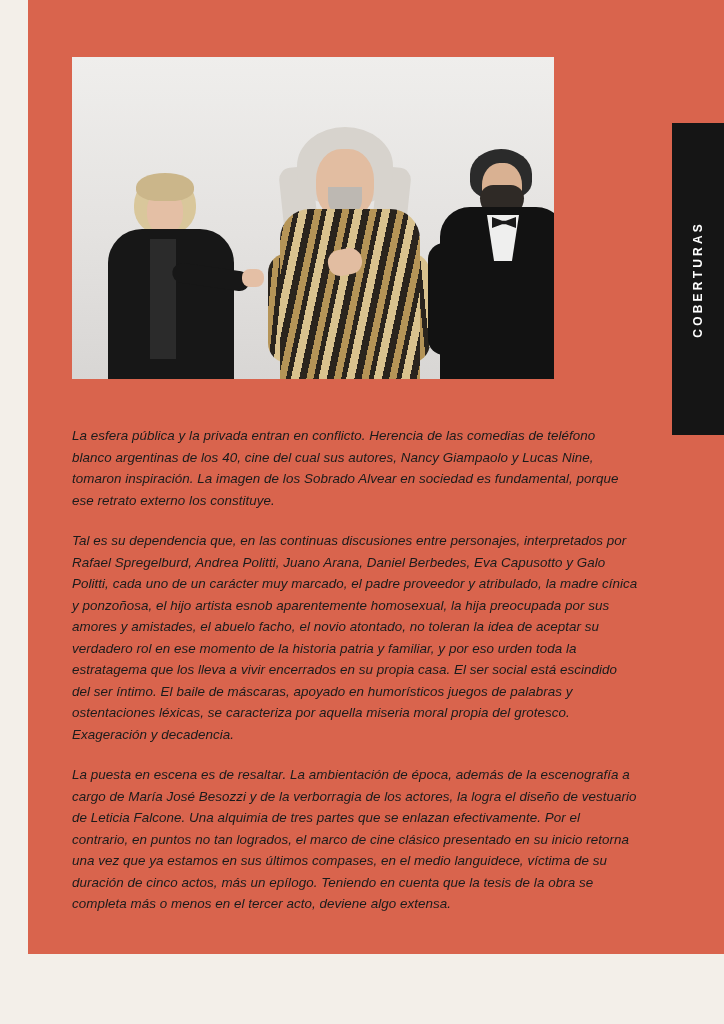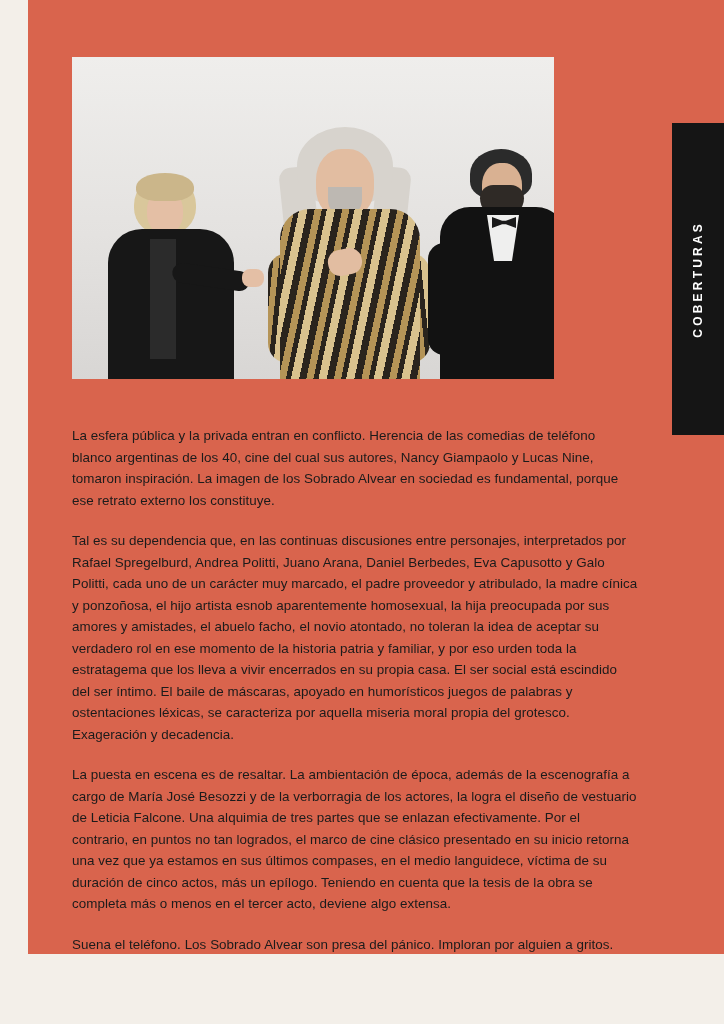--- a/index.html
+++ b/index.html
@@ -247,20 +247,21 @@
     text-orientation: mixed;
     transform: rotate(180deg);
   }
 
   
   .article {
     position: absolute;
     left: 72px;
     top: 425px;
     width: 566px;
+    font-style: italic;
   }
   .article p {
     margin: 0 0 19px 0;
     color: #1b1b1b;
     font-size: 13.4px;
     line-height: 21.5px;
     text-align: left;
     letter-spacing: 0.05px;
   }
   .article p:last-child { margin-bottom: 0; }
@@ -304,16 +305,15 @@
   </div>
 
   <div class="side-tab">
     <span class="side-tab-label">COBERTURAS</span>
   </div>
 
   <div class="article">
     <p>La esfera pública y la privada entran en conflicto. Herencia de las comedias de teléfono blanco argentinas de los 40, cine del cual sus autores, Nancy Giampaolo y Lucas Nine, tomaron inspiración. La imagen de los Sobrado Alvear en sociedad es fundamental, porque ese retrato externo los constituye.</p>
     <p>Tal es su dependencia que, en las continuas discusiones entre personajes, interpretados por Rafael Spregelburd, Andrea Politti, Juano Arana, Daniel Berbedes, Eva Capusotto y Galo Politti, cada uno de un carácter muy marcado, el padre proveedor y atribulado, la madre cínica y ponzoñosa, el hijo artista esnob aparentemente homosexual, la hija preocupada por sus amores y amistades, el abuelo facho, el novio atontado, no toleran la idea de aceptar su verdadero rol en ese momento de la historia patria y familiar, y por eso urden toda la estratagema que los lleva a vivir encerrados en su propia casa. El ser social está escindido del ser íntimo. El baile de máscaras, apoyado en humorísticos juegos de palabras y ostentaciones léxicas, se caracteriza por aquella miseria moral propia del grotesco. Exageración y decadencia.</p>
     <p>La puesta en escena es de resaltar. La ambientación de época, además de la escenografía a cargo de María José Besozzi y de la verborragia de los actores, la logra el diseño de vestuario de Leticia Falcone. Una alquimia de tres partes que se enlazan efectivamente. Por el contrario, en puntos no tan logrados, el marco de cine clásico presentado en su inicio retorna una vez que ya estamos en sus últimos compases, en el medio languidece, víctima de su duración de cinco actos, más un epílogo. Teniendo en cuenta que la tesis de la obra se completa más o menos en el tercer acto, deviene algo extensa.</p>
-    <p>Suena el teléfono. Los Sobrado Alvear son presa del pánico. Imploran por alguien a gritos.</p>
   </div>
 
 </div>
 
 </body></html>

